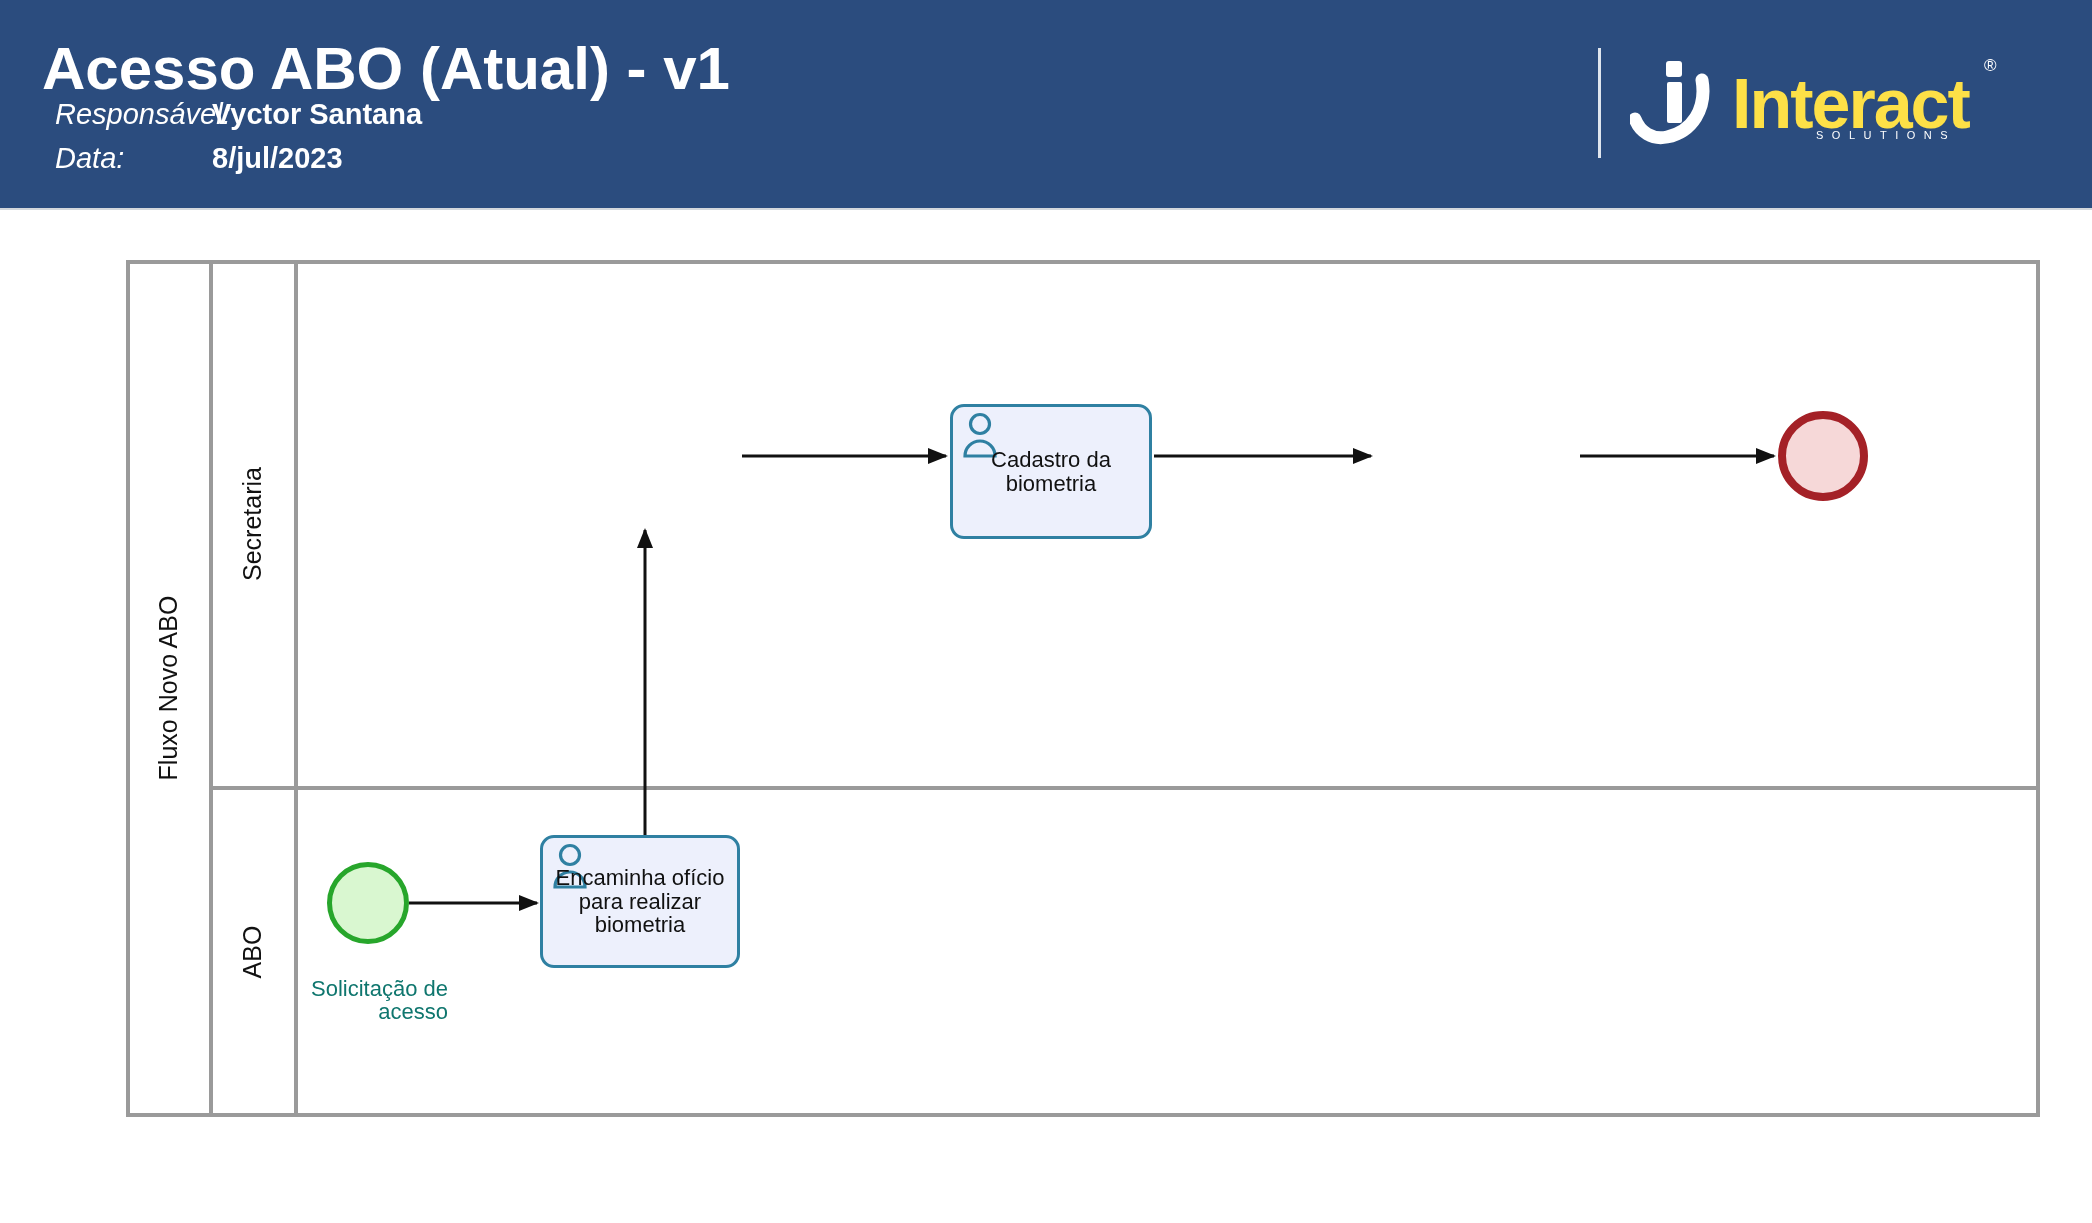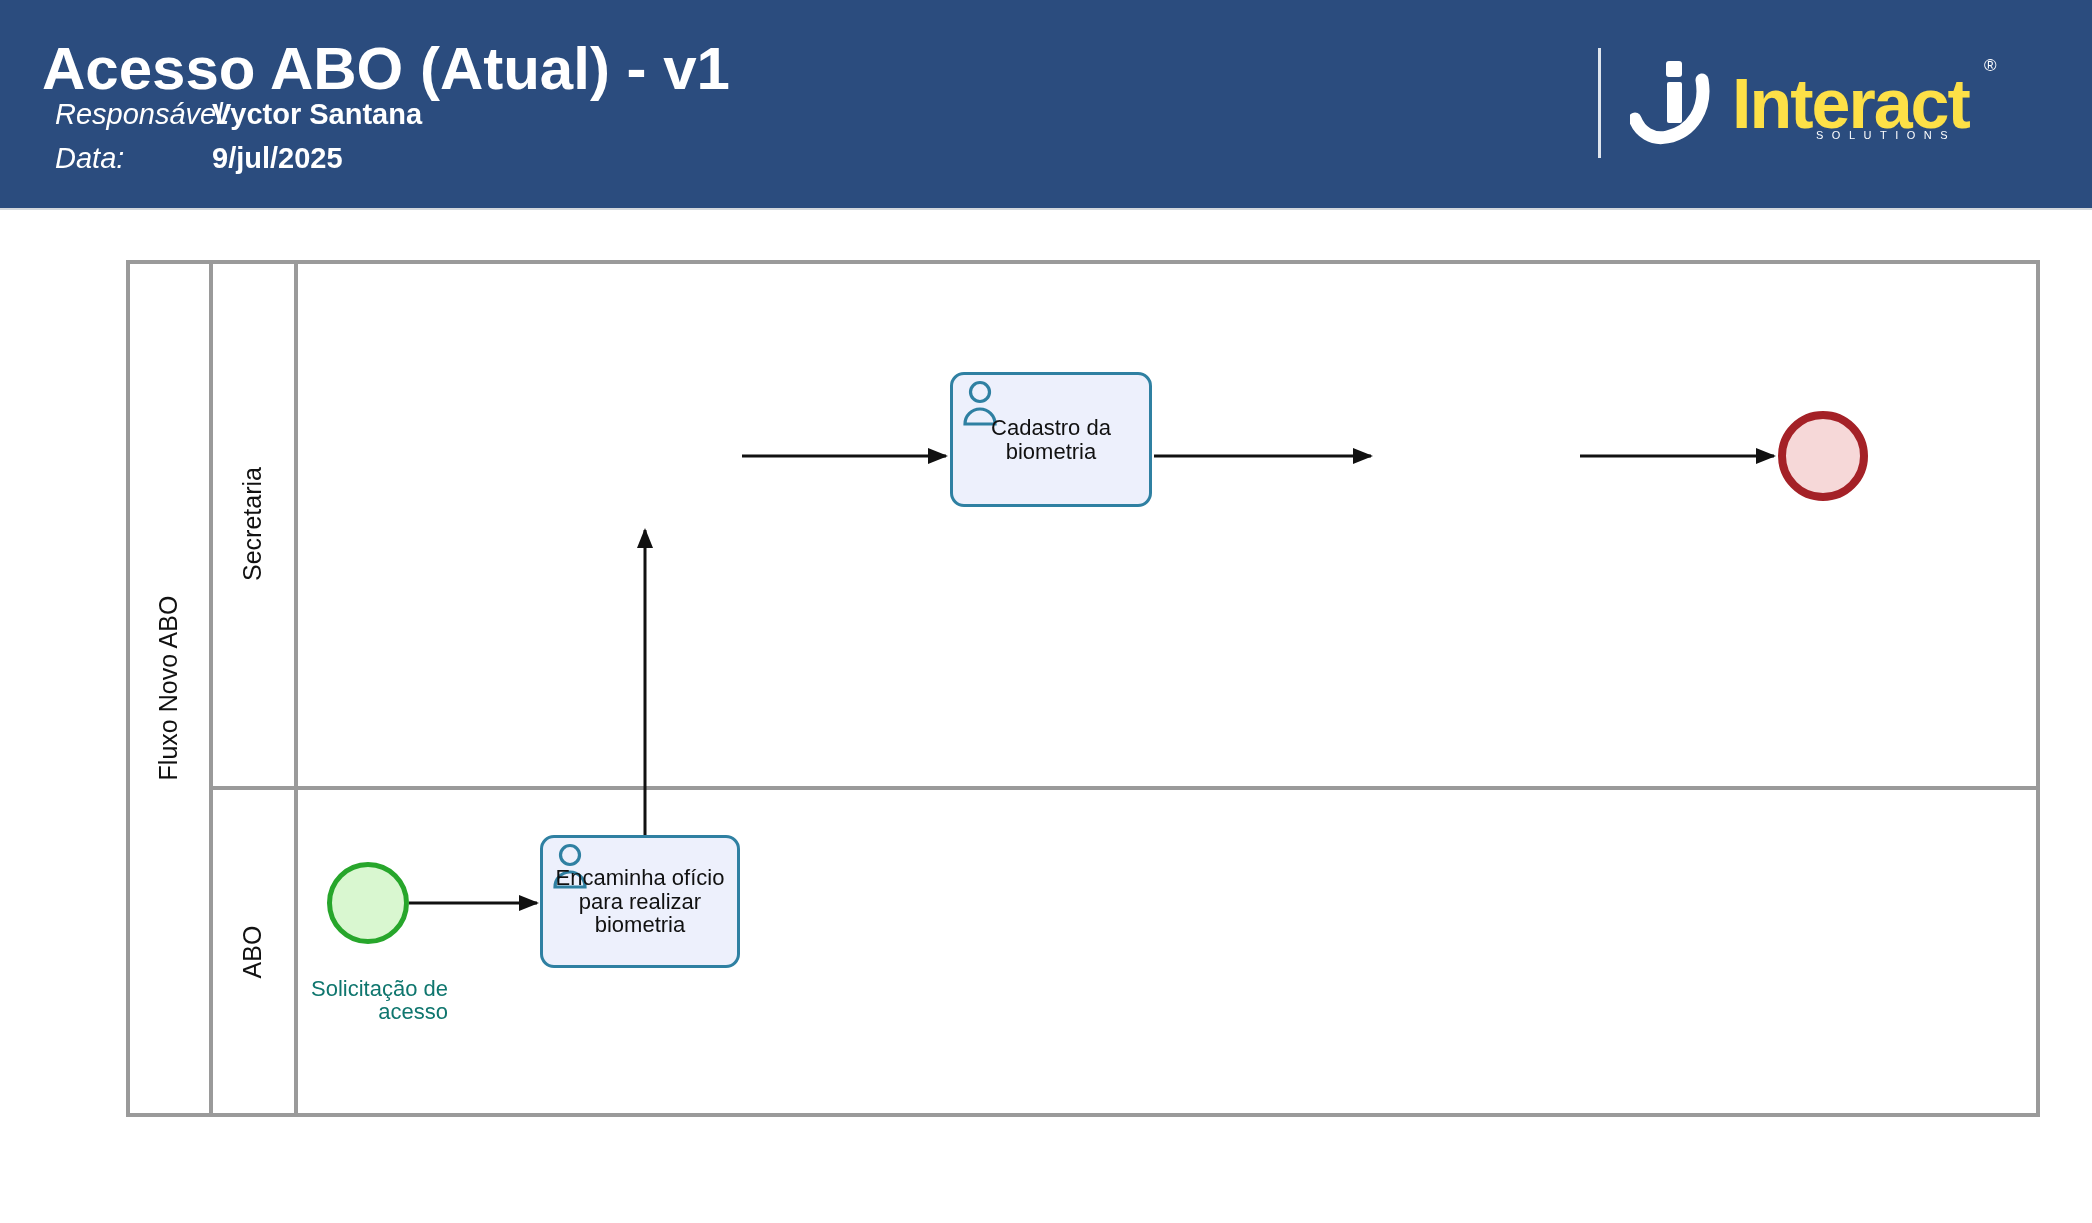--- a/index.html
+++ b/index.html
@@ -59,21 +59,21 @@
     border-radius:14px;
     display:flex;align-items:center;justify-content:center;
     z-index:4;
   }
   .task .lbl{
     position:relative;z-index:2;text-align:center;font-size:22px;line-height:1.08;color:#111;
   }
   .task .user-icon{position:absolute;left:8px;top:5px;z-index:1;color:var(--task-border,#2f80a2);}
   .t1{left:540px;top:388px;width:200px;height:135px;}
   .t1 .lbl{width:186px;}
-  .t2{left:950px;top:372px;width:202px;height:135px;}
+  .t2{left:950px;top:404px;width:202px;height:135px;}
   .t2 .lbl{width:140px;}
   .t3{left:1375px;top:388px;width:203px;height:135px;}
   .t3 .lbl{width:140px;}
   .t4{left:540px;top:835px;width:200px;height:133px;}
   .t4 .lbl{width:172px;}
   .event{position:absolute;border-radius:50%;box-sizing:border-box;z-index:4;}
   .event.start{
     left:327px;top:862px;width:82px;height:82px;
     border:5px solid var(--start-border,#27a62b);
     background:var(--start-fill,#d9f7d0);
@@ -95,21 +95,21 @@
 <div class="page">
 
   <div class="banner">
     <div class="title">Acesso ABO (Atual) - v1</div>
     <div class="meta-row r1">
       <span class="meta-label">Responsável:</span>
       <span class="meta-value">Vyctor Santana</span>
     </div>
     <div class="meta-row r2">
       <span class="meta-label">Data:</span>
-      <span class="meta-value">9/jul/2025</span>
+      <span class="meta-value">8/jul/2023</span>
     </div>
 
     <div class="brand-sep"></div>
     <svg class="brand-icon" width="85" height="100" viewBox="0 0 85 100">
       <rect x="36" y="6" width="16" height="16" rx="3" fill="#ffffff"></rect>
       <rect x="37" y="27" width="15" height="41" rx="2" fill="#ffffff"></rect>
       <path d="M 72 25 C 77 54 62 77 37 82 C 22 85 10 77 5 64" stroke="#ffffff" stroke-width="13" fill="none" stroke-linecap="round"></path>
     </svg>
     <div class="brand-word">Interact</div>
     <div class="brand-reg">®</div>

